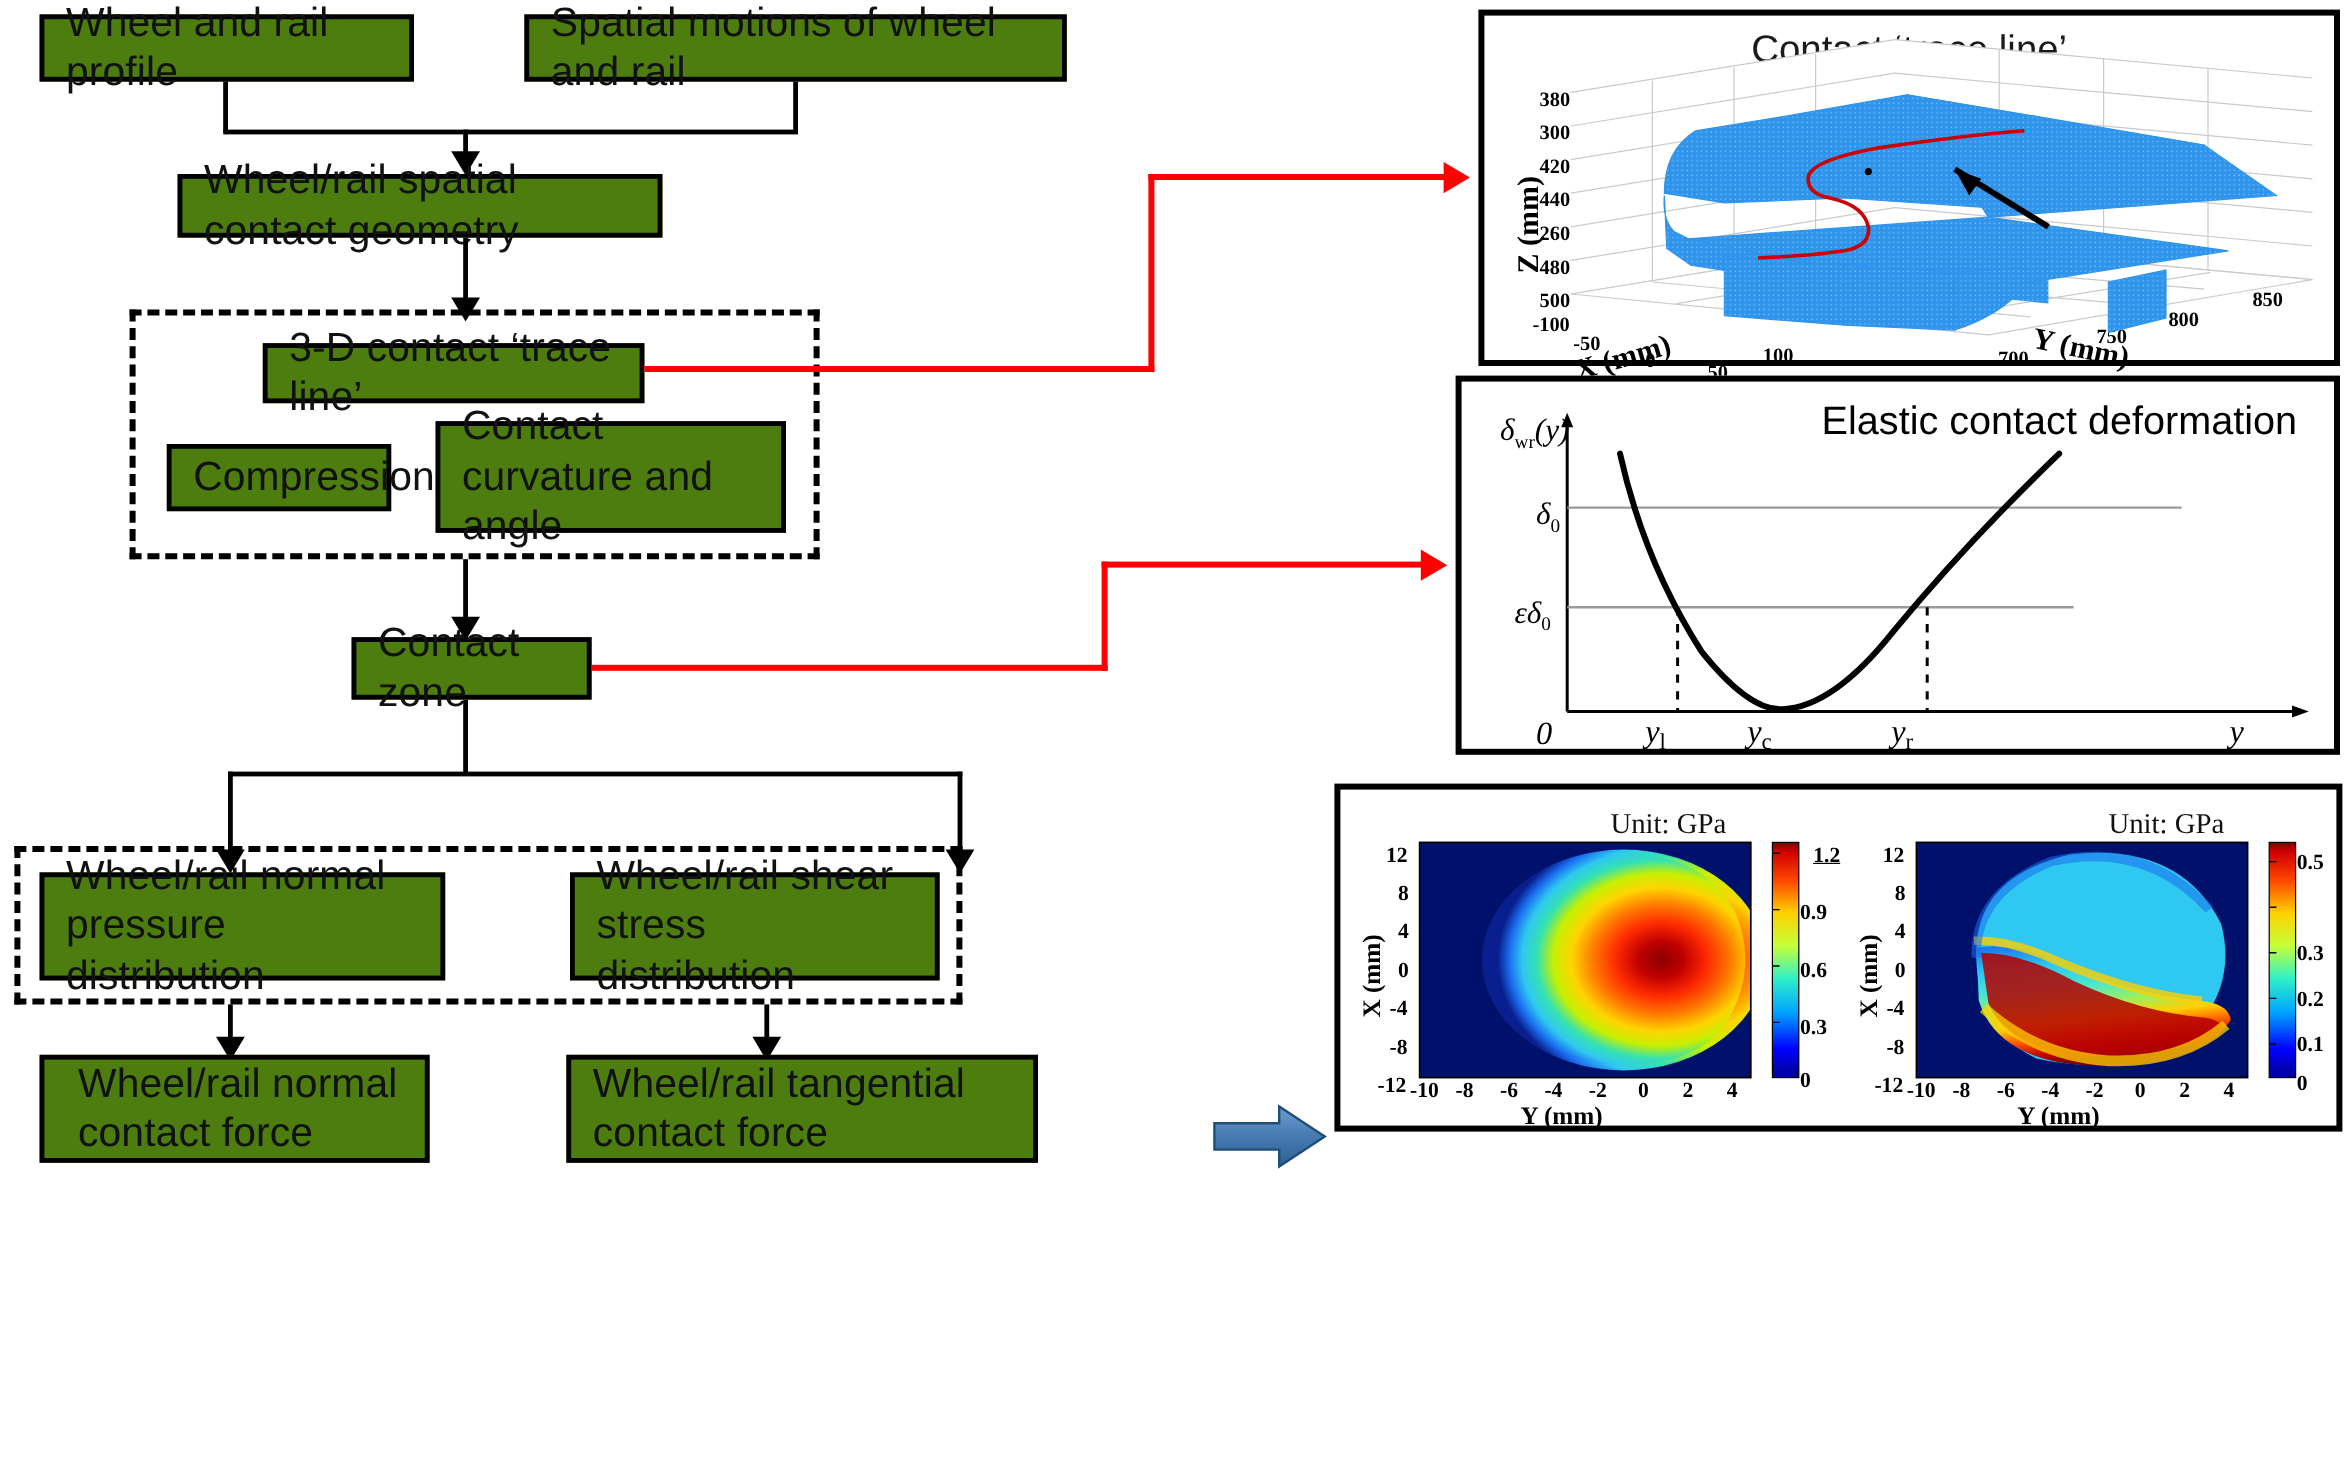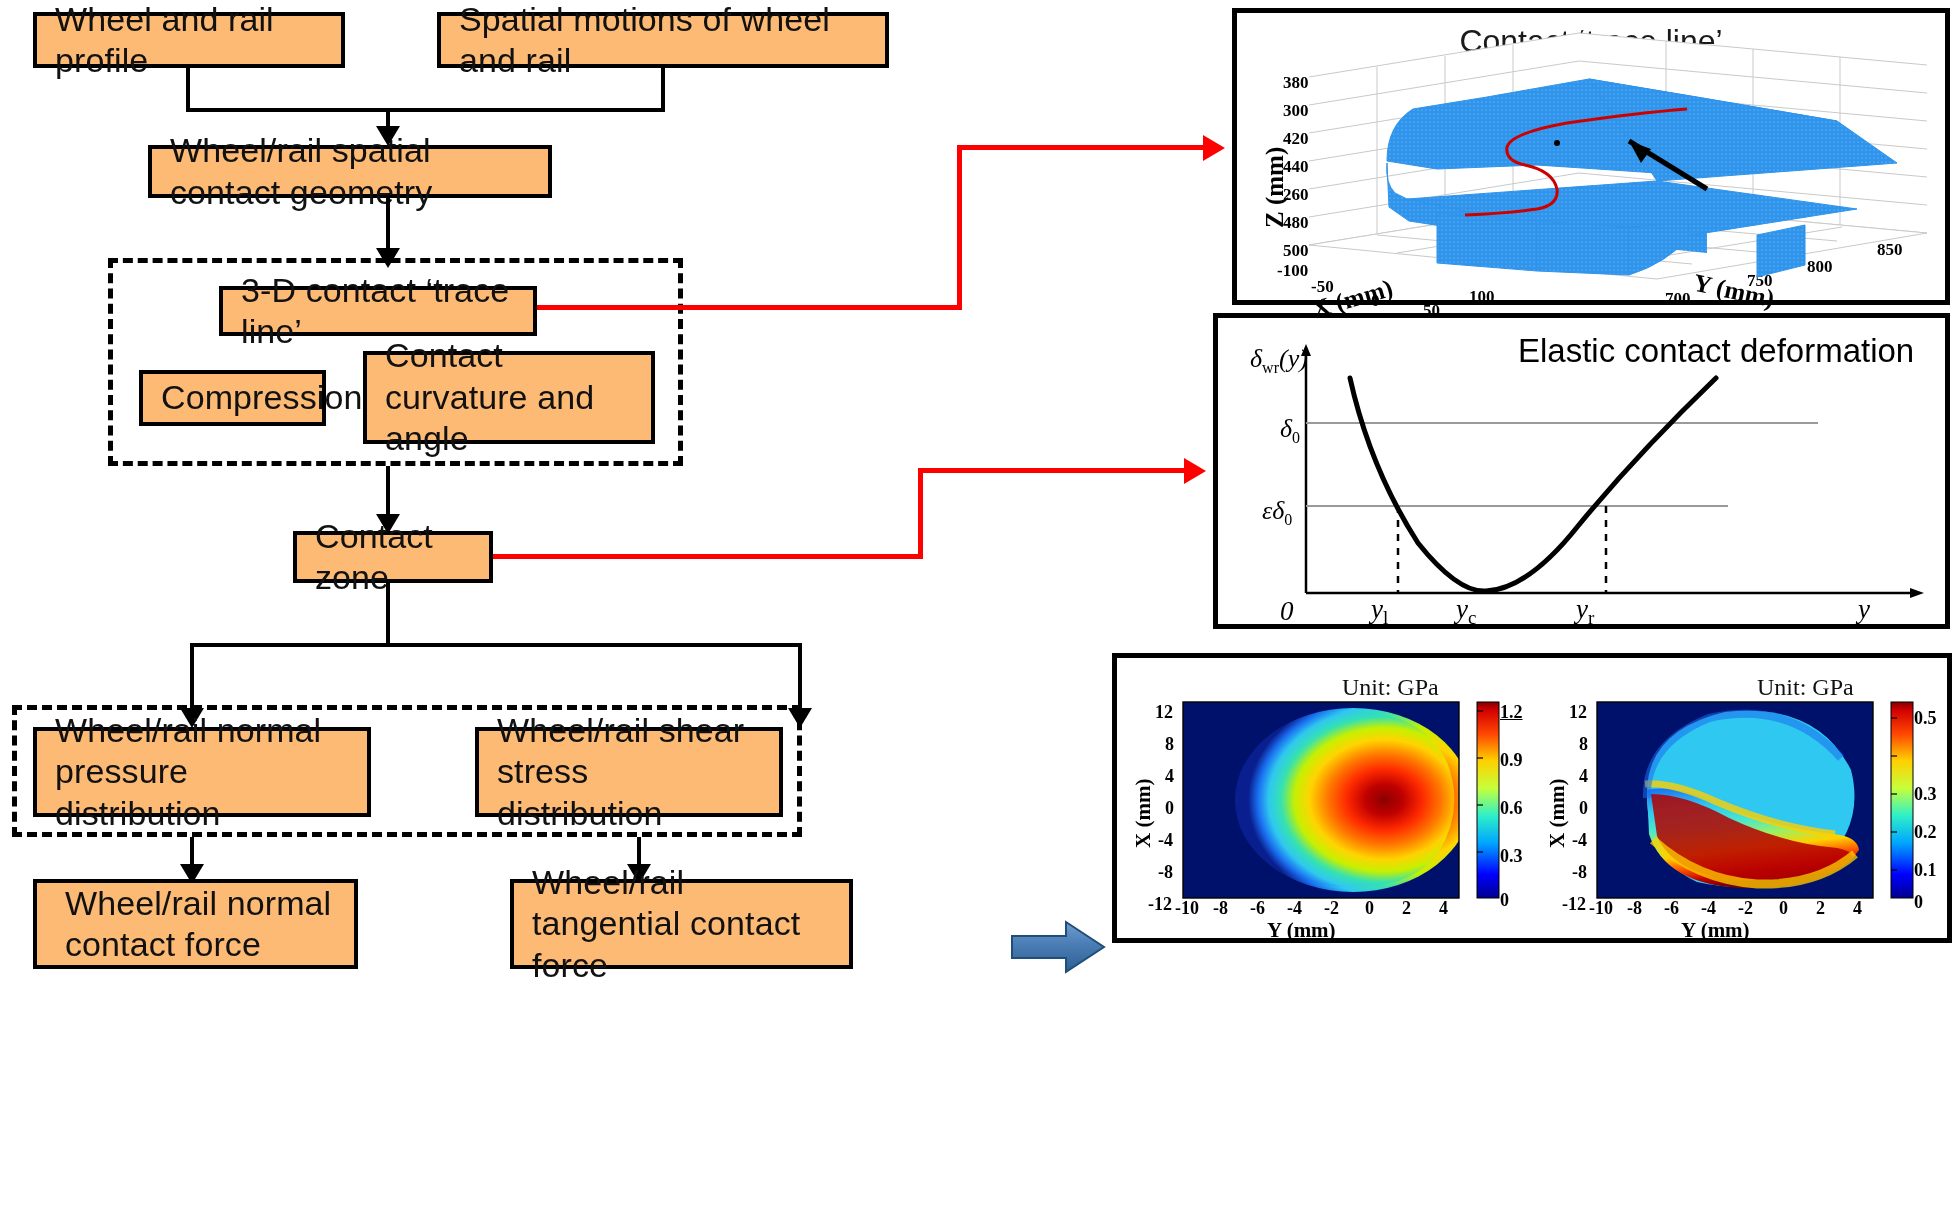--- a/index.html
+++ b/index.html
@@ -1,20 +1,20 @@
 <!DOCTYPE html>
 <html><head>
 <meta charset="utf-8">
 <style>
   html,body{margin:0;padding:0;background:#ffffff;}
   body{width:1955px;height:1226px;position:relative;overflow:hidden;
        font-family:"Liberation Sans", sans-serif;color:#000;}
 
   
-  .box{position:absolute;box-sizing:border-box;border:4px solid #000;background:#fdba74;
+  .box{position:absolute;box-sizing:border-box;border:4px solid #000;background:#4d7c0f;
        display:flex;align-items:center;padding:0 18px;line-height:1.22;}
   .box span{display:block;font-size:34px;color:#111;letter-spacing:.1px;}
 
   .dashbox{position:absolute;box-sizing:border-box;border:5px dashed #000;background:transparent;}
 
   
   .ln{position:absolute;background:#000;}
   .vl{width:4px;}
   .hl{height:4px;}
   .redl{position:absolute;background:#ff0000;}
@@ -123,21 +123,21 @@
 
 <div class="ln vl" style="left:190px;top:837px;height:42px;"></div>
 <div class="ln vl" style="left:637px;top:837px;height:42px;"></div>
 <div class="arrow-d" style="left:180px;top:864px;"></div>
 <div class="arrow-d" style="left:627px;top:864px;"></div>
 
 <div class="box" id="b-normforce" style="left:33px;top:879px;width:325px;height:90px;padding-left:28px;">
   <span>Wheel/rail normal contact force</span>
 </div>
 
-<div class="box" id="b-tangforce" style="left:472px;top:879px;width:343px;height:90px;margin-left:38px;">
+<div class="box" id="b-tangforce" style="left:472px;top:879px;width:393px;height:90px;">
   <span>Wheel/rail tangential contact force</span>
 </div>
 
 <div class="redl rhl" style="left:537px;top:305px;width:425px;"></div>
 <div class="redl rvl" style="left:957px;top:145px;height:165px;"></div>
 <div class="redl rhl" style="left:957px;top:145px;width:250px;"></div>
 <div class="arrow-r-red" style="left:1203px;top:135px;"></div>
 
 <div class="redl rhl" style="left:493px;top:554px;width:430px;"></div>
 <div class="redl rvl" style="left:918px;top:468px;height:91px;"></div>
@@ -309,21 +309,21 @@
 
   <div class="ctick" style="left:58px;top:240px;">-10</div>
   <div class="ctick" style="left:96px;top:240px;">-8</div>
   <div class="ctick" style="left:133px;top:240px;">-6</div>
   <div class="ctick" style="left:170px;top:240px;">-4</div>
   <div class="ctick" style="left:207px;top:240px;">-2</div>
   <div class="ctick" style="left:248px;top:240px;">0</div>
   <div class="ctick" style="left:285px;top:240px;">2</div>
   <div class="ctick" style="left:322px;top:240px;">4</div>
 
-  <div class="ctick" style="left:383px;top:44px;text-decoration:underline;">1.2</div>
+  <div class="ctick" style="left:394px;top:44px;text-decoration:underline;">1.2</div>
   <div class="ctick" style="left:383px;top:92px;">0.9</div>
   <div class="ctick" style="left:383px;top:140px;">0.6</div>
   <div class="ctick" style="left:383px;top:188px;">0.3</div>
   <div class="ctick" style="left:383px;top:232px;">0</div>
 
   <div class="clabel" style="left:72px;top:50px;">Pressure</div>
 
   <div class="unit" style="left:640px;top:16px;">Unit: GPa</div>
 
   <div class="caxlab rot" style="left:428px;top:190px;">X (mm)</div>

